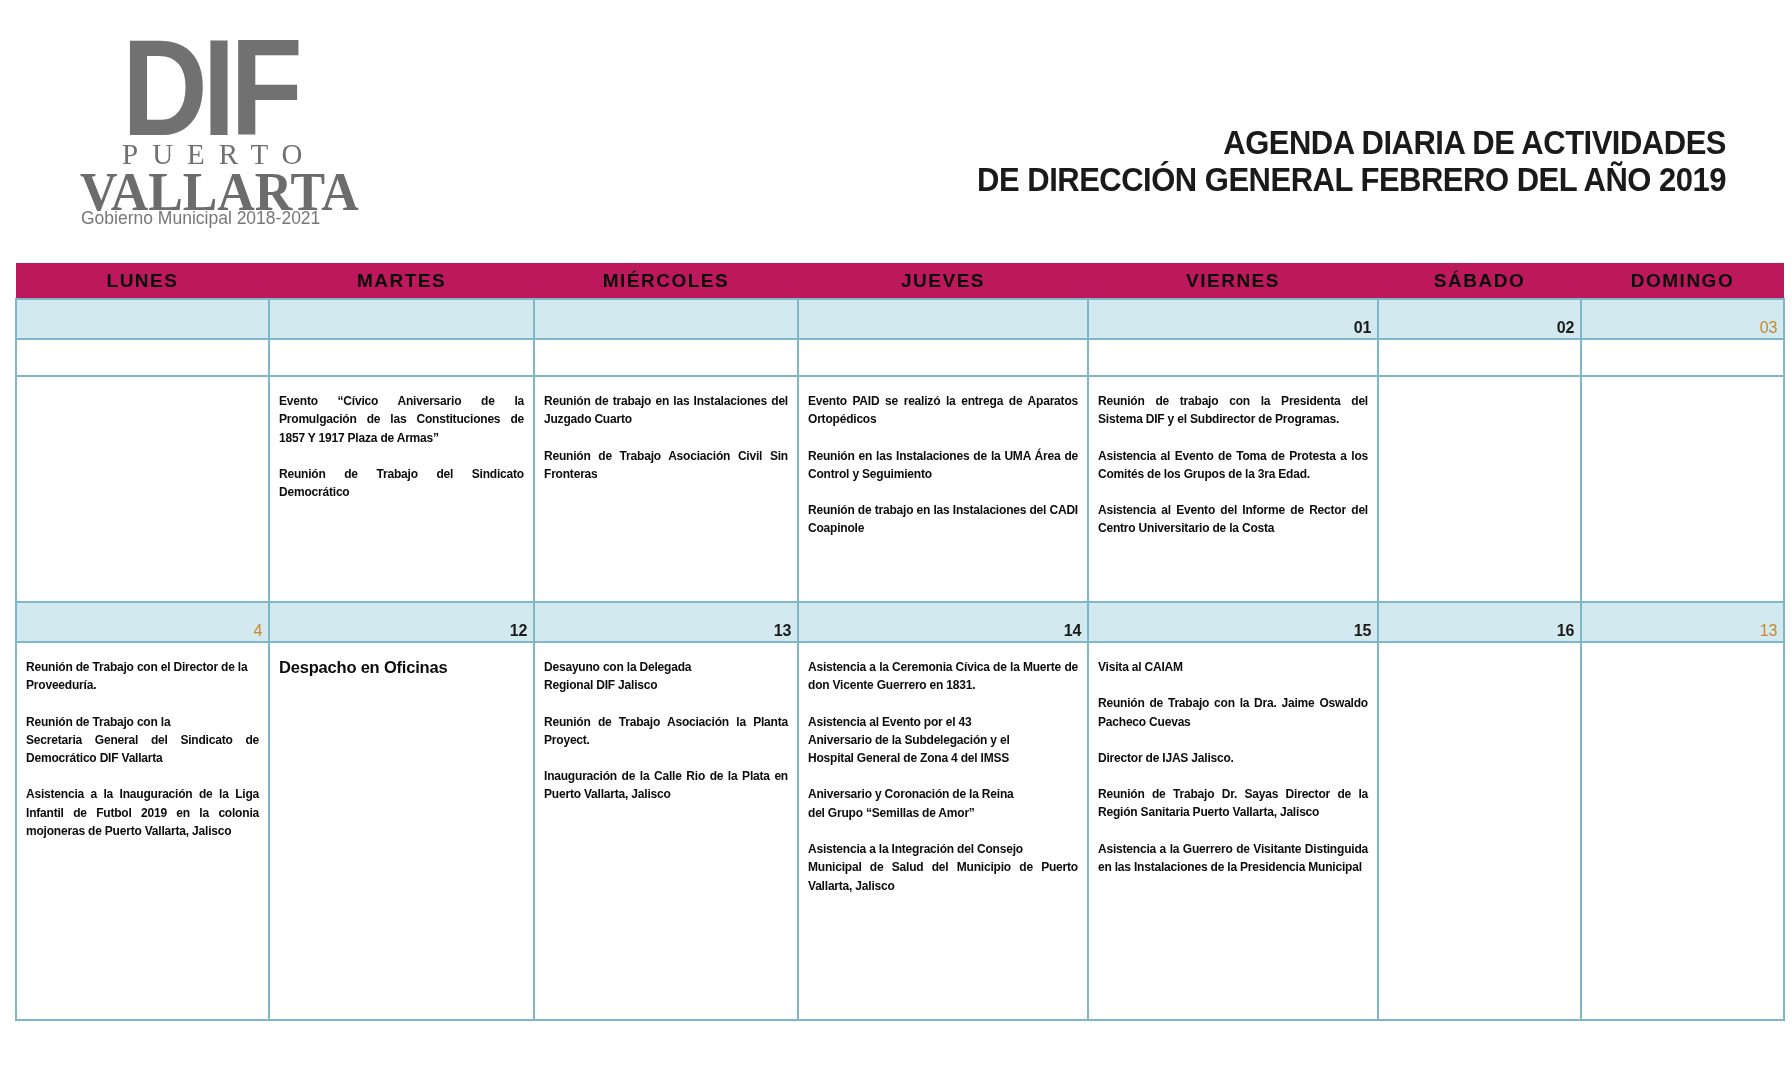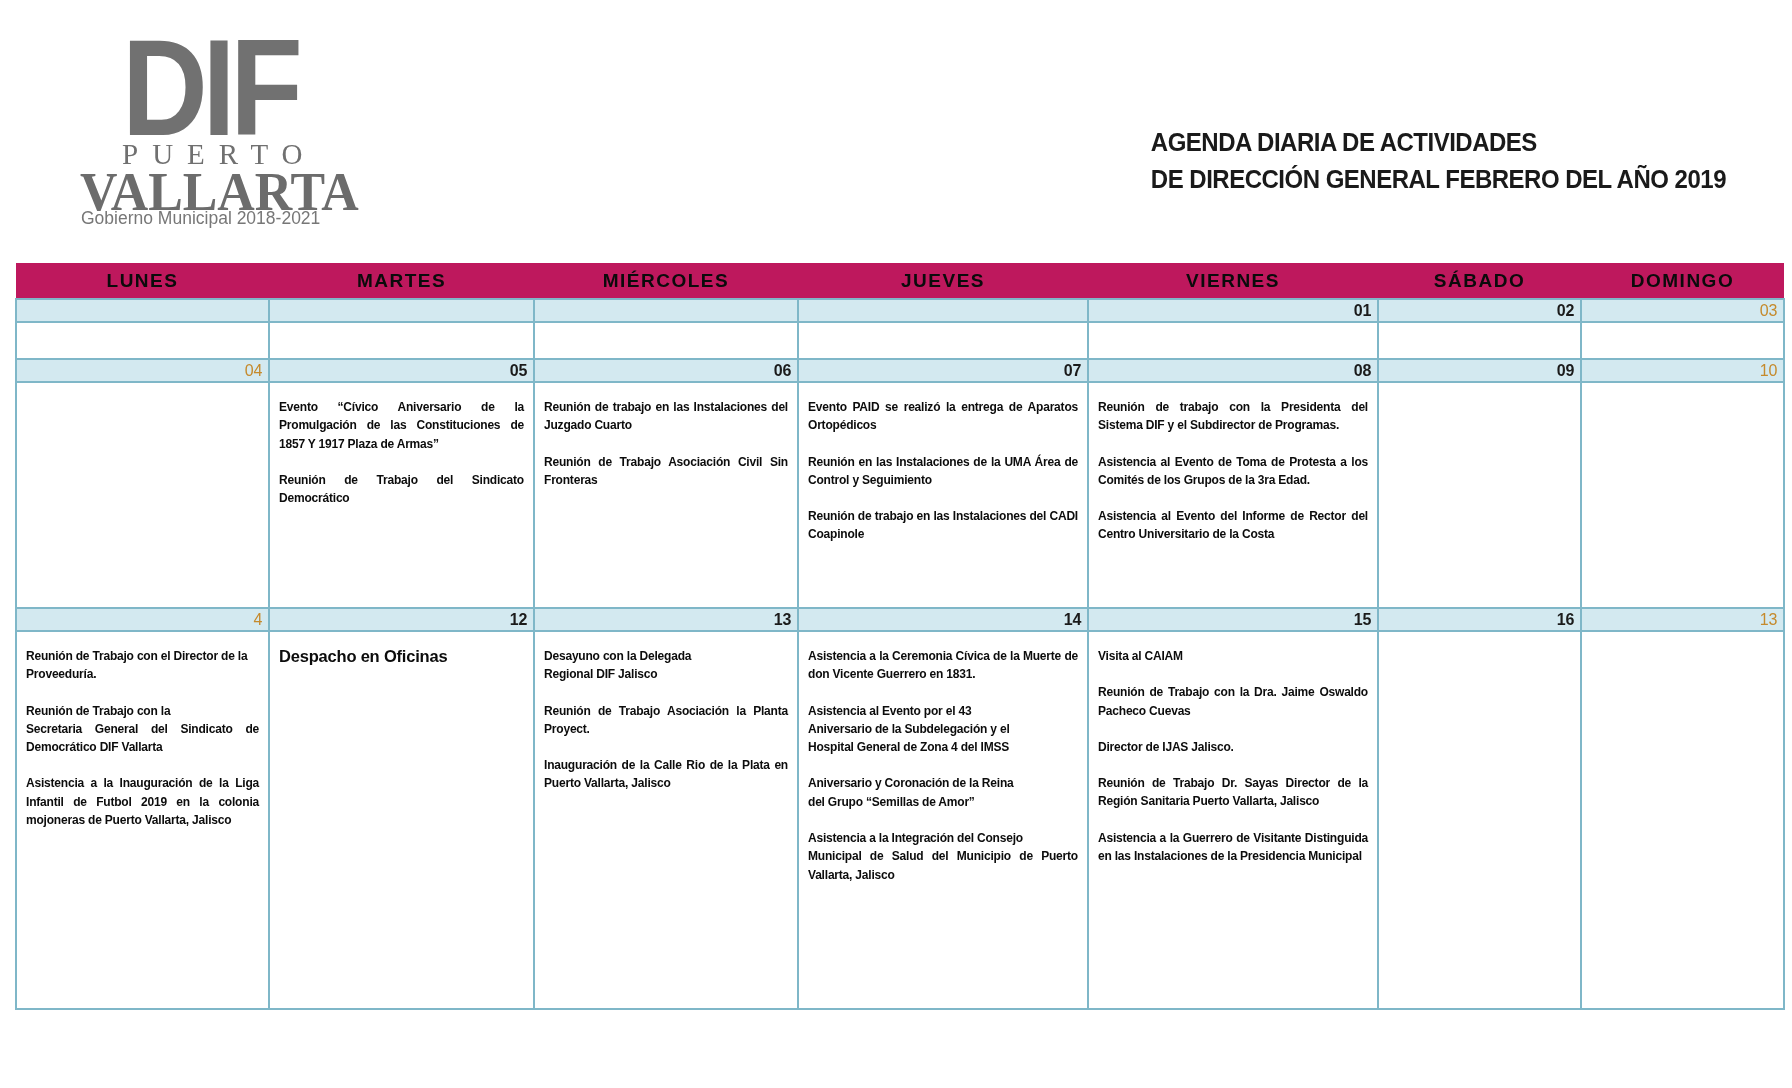--- a/index.html
+++ b/index.html
@@ -19,35 +19,35 @@
   }
   .logo .vallarta {
     position: absolute; left: 2px; top: 141px; font-family: "Liberation Serif", serif; font-weight: bold;
     font-size: 54px; letter-spacing: 0px; color: #6c6c6c; line-height: 1; transform: scaleX(0.96); transform-origin: left top;
   }
   .logo .gob {
     position: absolute; left: 3px; top: 186px; font-family: "Liberation Sans", sans-serif; font-size: 17.5px;
     color: #777; line-height: 1; white-space: nowrap;
   }
   .title {
-    position: absolute; right: 66px; top: 124px; text-align: left; font-weight: bold; font-size: 24px;
+    position: absolute; right: 66px; top: 124px; text-align: right; font-weight: bold; font-size: 31px;
     line-height: 37px; color: #1a1a1a; letter-spacing: -0.5px;
   }
   .title div { transform: scaleY(1.05); }
 
   .cal {
     position: absolute; left: 15px; top: 263px; width: 1768px; border-collapse: collapse; table-layout: fixed;
   }
   .cal th {
     background: #be185d; color: #0b0b0b; font-weight: bold; font-size: 19px; letter-spacing: 1.5px;
     height: 35px; padding: 0; text-align: center; border: none;
   }
   .cal td { border: 2px solid #7fb7c8; padding: 0; vertical-align: top; }
   .cal tr.daterow td {
-    background: #d3e9f0; height: 20px; text-align: right; font-size: 16px; padding: 1px 6px 0 0;
+    background: #d3e9f0; height: 20px; text-align: right; font-size: 16px; padding: 18px 6px 0 0;
     vertical-align: middle; color: #1b1b1b; font-weight: bold; letter-spacing: -0.3px;
   }
   .cal tr.daterow td.weekend-num { color: #c58a2c; font-weight: normal; }
   .cal tr.blank td { height: 35px; background: #fff; }
   .cal tr.content1 td { height: 224px; }
   .cal tr.content2 td { height: 376px; }
   .cell-body { padding: 15px 9px 0 9px; }
   .ev {
     font-weight: bold; font-size: 12px; line-height: 18.3px; text-align: justify; color: #0c0c0c;
     margin-bottom: 18px; letter-spacing: -0.2px; white-space: pre-line;
@@ -117,29 +117,20 @@
         <td>
           <div class="cell-body"></div>
         </td>
         <td>
           <div class="cell-body"></div>
         </td>
         <td>
           <div class="cell-body"></div>
         </td>
       </tr>
-      <tr class="daterow">
-        <td class="weekend-num">04</td>
-        <td>05</td>
-        <td>06</td>
-        <td>07</td>
-        <td>08</td>
-        <td>09</td>
-        <td class="weekend-num">10</td>
-      </tr>
       <tr class="content1">
         <td>
           <div class="cell-body"></div>
         </td>
         <td>
           <div class="cell-body">
             <div class="ev">Evento “Cívico Aniversario de la Promulgación de las Constituciones de 1857 Y 1917 Plaza de Armas”</div>
             <div class="ev">Reunión de Trabajo del Sindicato Democrático</div>
           </div>
         </td>

